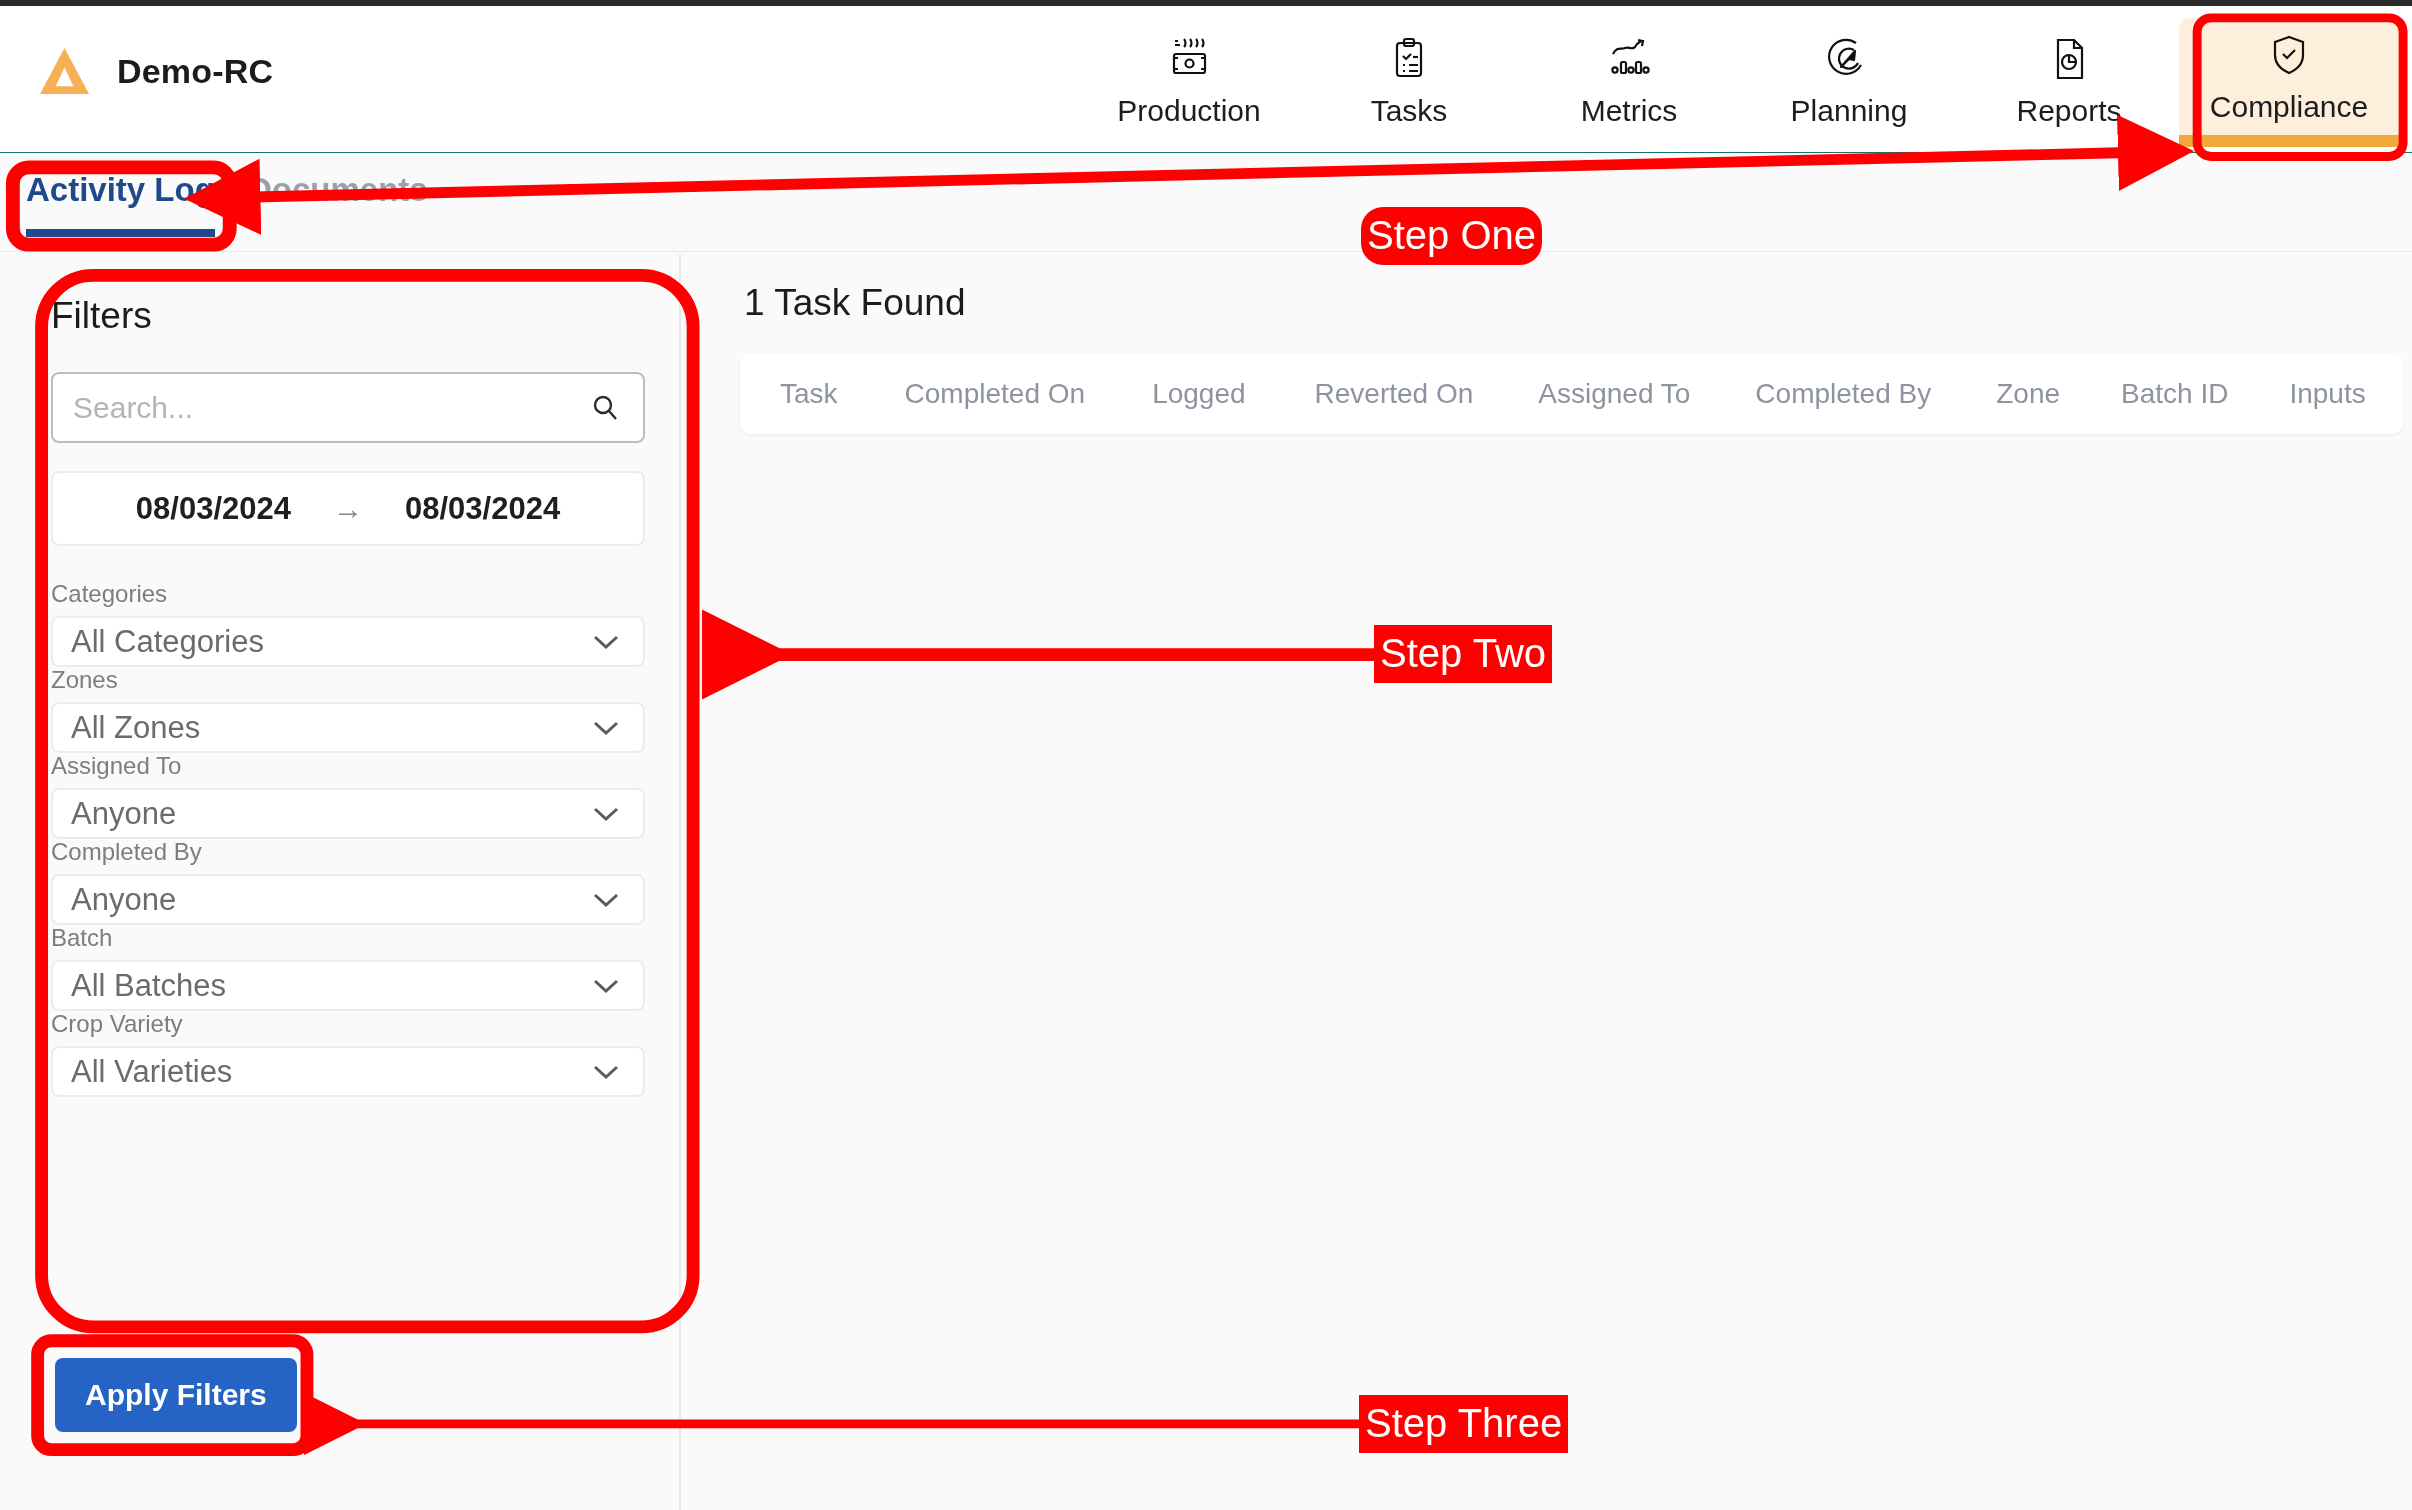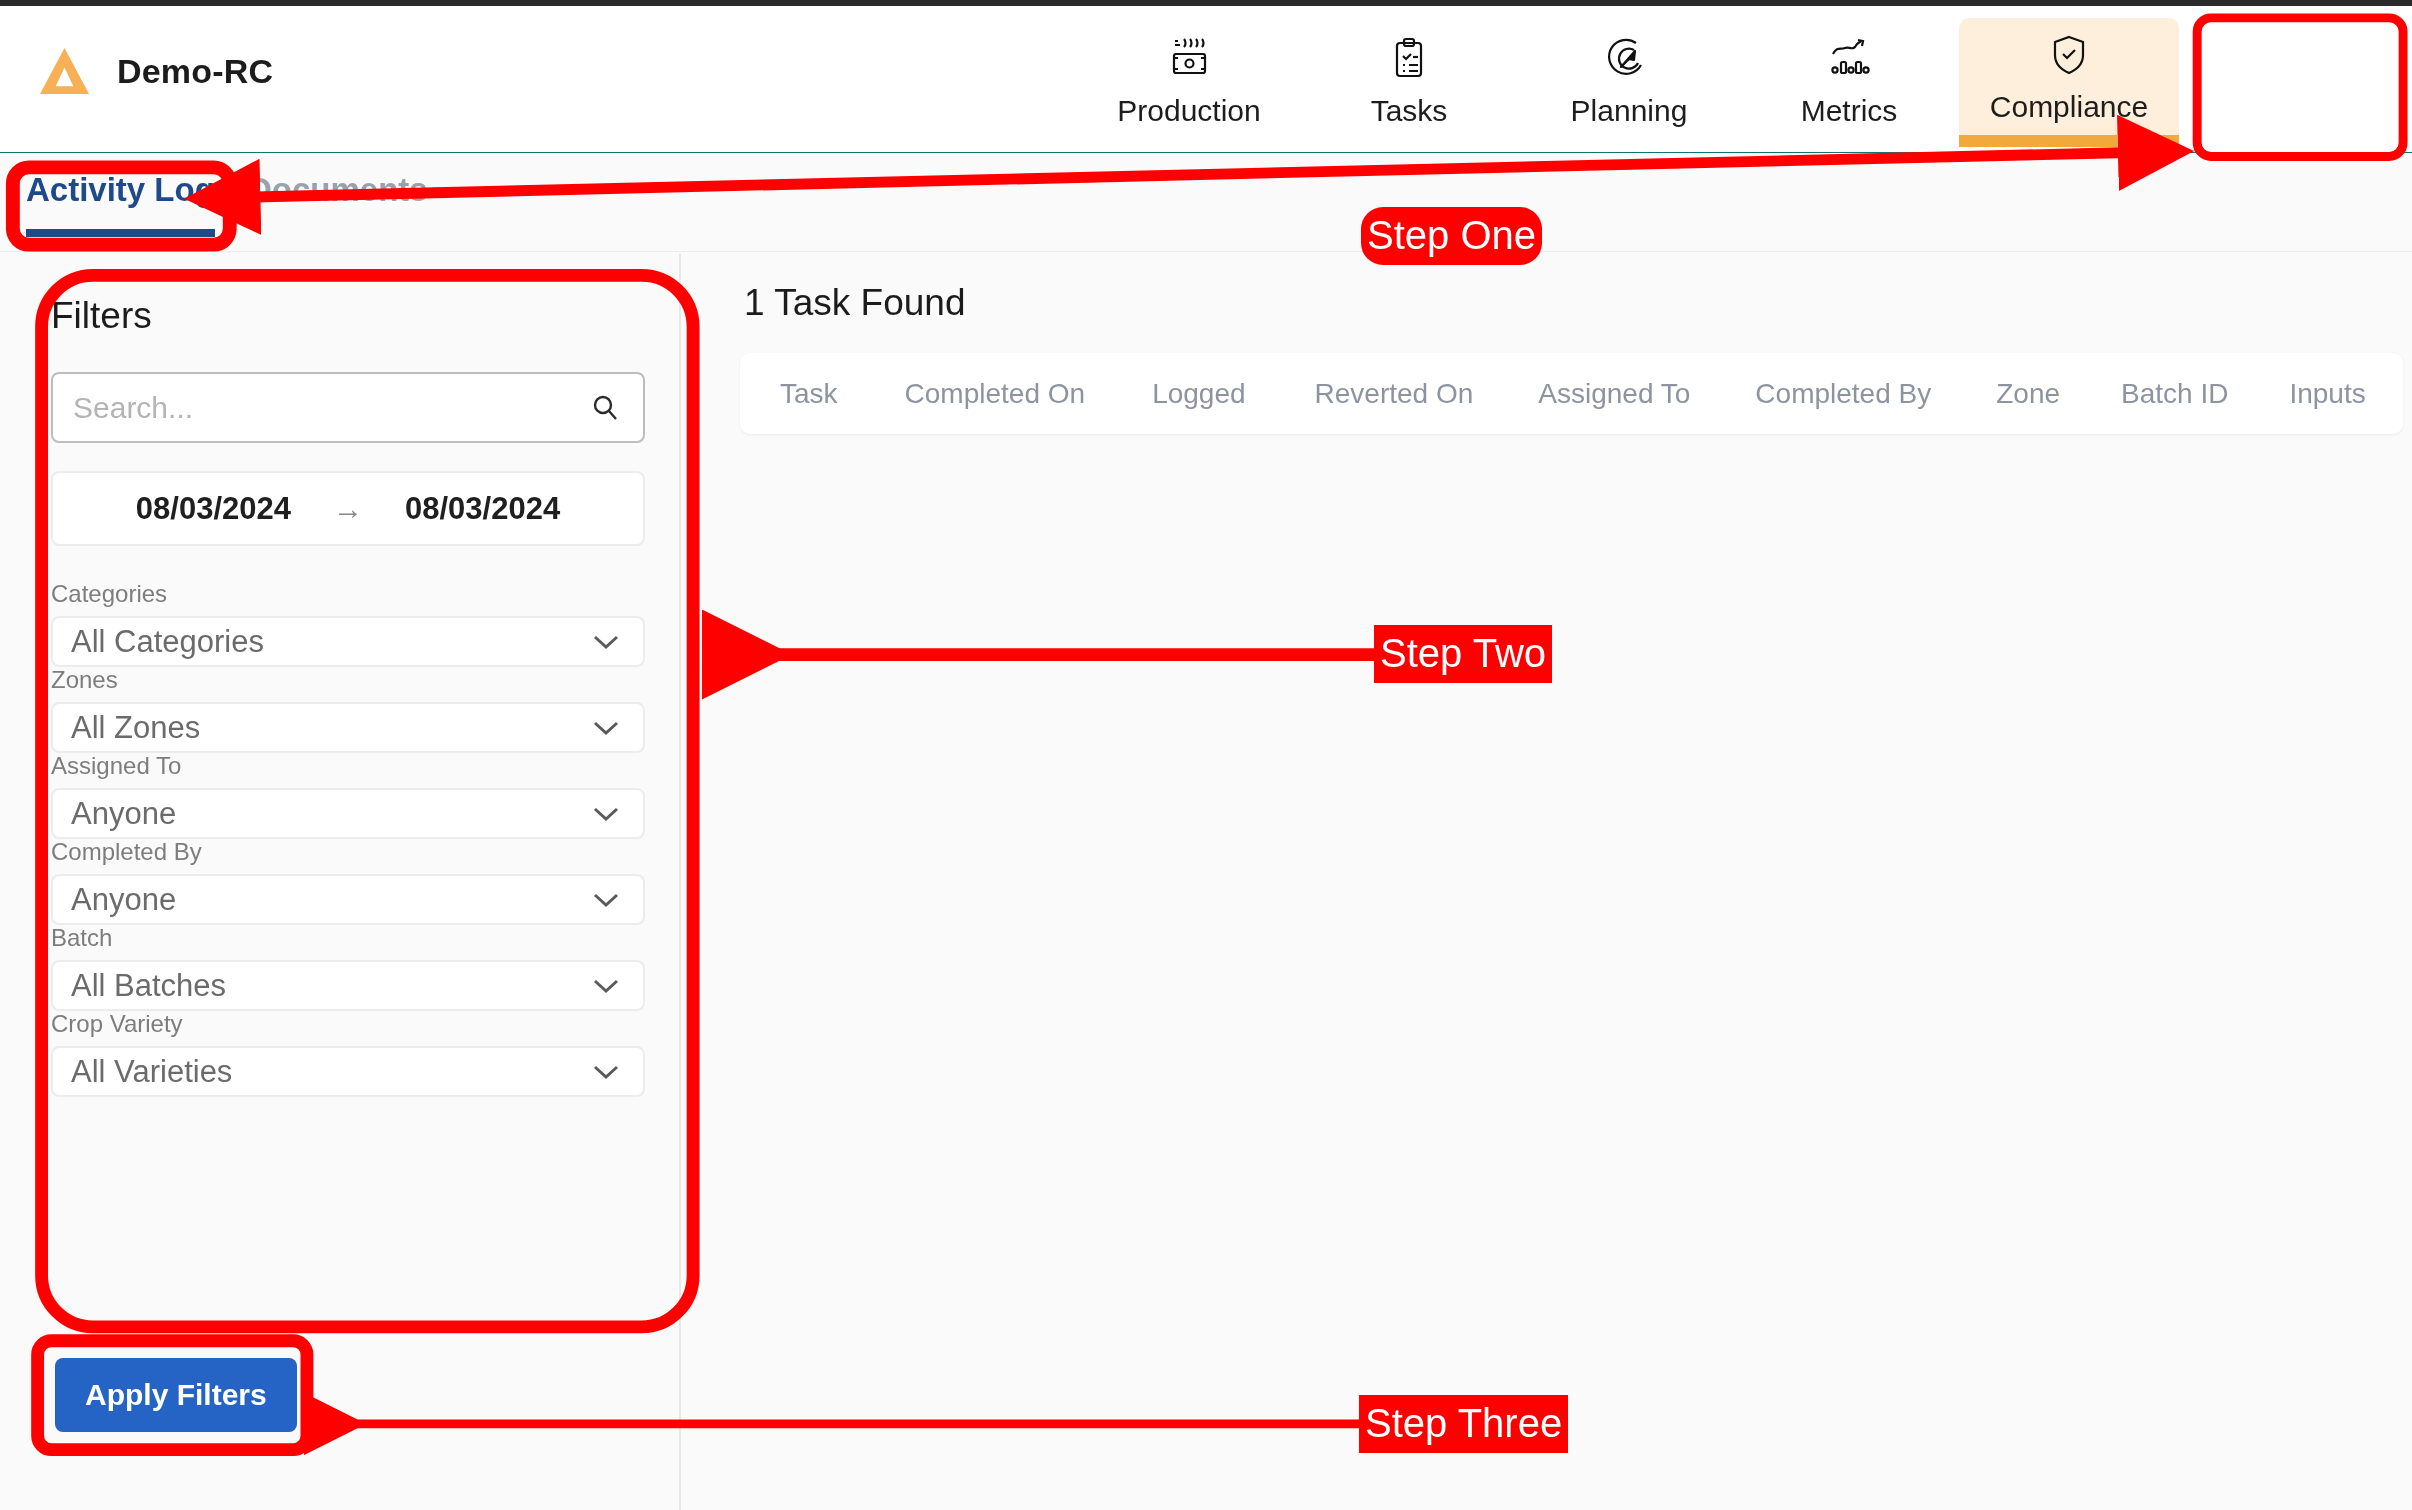--- a/index.html
+++ b/index.html
@@ -309,48 +309,59 @@
           <svg width="48" height="48" viewBox="0 0 48 48" fill="none" stroke="#111" stroke-width="2.2">
             <rect x="12" y="8" width="24" height="33" rx="3"></rect>
             <rect x="19" y="4" width="10" height="7" rx="2"></rect>
             <path d="M18 21 l3 3 l5 -5"></path>
             <path d="M28 22 h5"></path>
             <path d="M18 30 h2 M24 30 h9"></path>
             <path d="M18 36 h2 M24 36 h9"></path>
           </svg>
         </span>
         <span class="nav-label">Tasks</span>
-      </div>
-
-      <div class="nav-item">
-        <span class="nav-ico">
-          <svg width="48" height="48" viewBox="0 0 48 48" fill="none" stroke="#111" stroke-width="2.2">
-            <path d="M31 8 a17 17 0 1 0 5 22"></path>
-            <path d="M29 15 a10 10 0 1 0 4 13"></path>
-            <path d="M16 32 L30 16 l-1 9 l-5 -1 z" fill="#111" stroke="#111" stroke-linejoin="round"></path>
-          </svg>
-        </span>
-        <span class="nav-label">Planning</span>
       </div>
 
       <div class="nav-item">
         <span class="nav-ico">
           <svg width="48" height="48" viewBox="0 0 48 48" fill="none" stroke="#111" stroke-width="2.2">
             <path d="M8 19 c4 -8 8 -4 12 -6 c4 -2 8 4 12 -4 l4 -3"></path>
             <path d="M33 5 l5 1 l-1 5"></path>
             <circle cx="10" cy="35" r="2.6"></circle>
             <rect x="16" y="27" width="5" height="11" rx="1.6"></rect>
             <circle cx="26" cy="35" r="2.6"></circle>
             <rect x="31" y="27" width="5" height="11" rx="1.6"></rect>
             <circle cx="41" cy="35" r="2.6"></circle>
           </svg>
         </span>
         <span class="nav-label">Metrics</span>
       </div>
 
+      <div class="nav-item">
+        <span class="nav-ico">
+          <svg width="48" height="48" viewBox="0 0 48 48" fill="none" stroke="#111" stroke-width="2.2">
+            <path d="M31 8 a17 17 0 1 0 5 22"></path>
+            <path d="M29 15 a10 10 0 1 0 4 13"></path>
+            <path d="M16 32 L30 16 l-1 9 l-5 -1 z" fill="#111" stroke="#111" stroke-linejoin="round"></path>
+          </svg>
+        </span>
+        <span class="nav-label">Planning</span>
+      </div>
+
+      <div class="nav-item">
+        <span class="nav-ico">
+          <svg width="48" height="48" viewBox="0 0 48 48" fill="none" stroke="#111" stroke-width="2.2">
+            <path d="M13 5 h16 l8 8 v30 H13 z"></path>
+            <path d="M29 5 v8 h8"></path>
+            <circle cx="24" cy="27" r="7"></circle>
+            <path d="M24 20 v7 h7"></path>
+          </svg>
+        </span>
+        <span class="nav-label">Reports</span>
+      </div>
 
       <div class="nav-item active">
         <span class="nav-ico">
           <svg width="48" height="48" viewBox="0 0 48 48" fill="none" stroke="#111" stroke-width="2.2">
             <path d="M24 6 l14 5 v13 c0 9 -7 15 -14 18 c-7 -3 -14 -9 -14 -18 V11 z"></path>
             <path d="M18 23 l4 4 l8 -8"></path>
           </svg>
         </span>
         <span class="nav-label">Compliance</span>
       </div>

